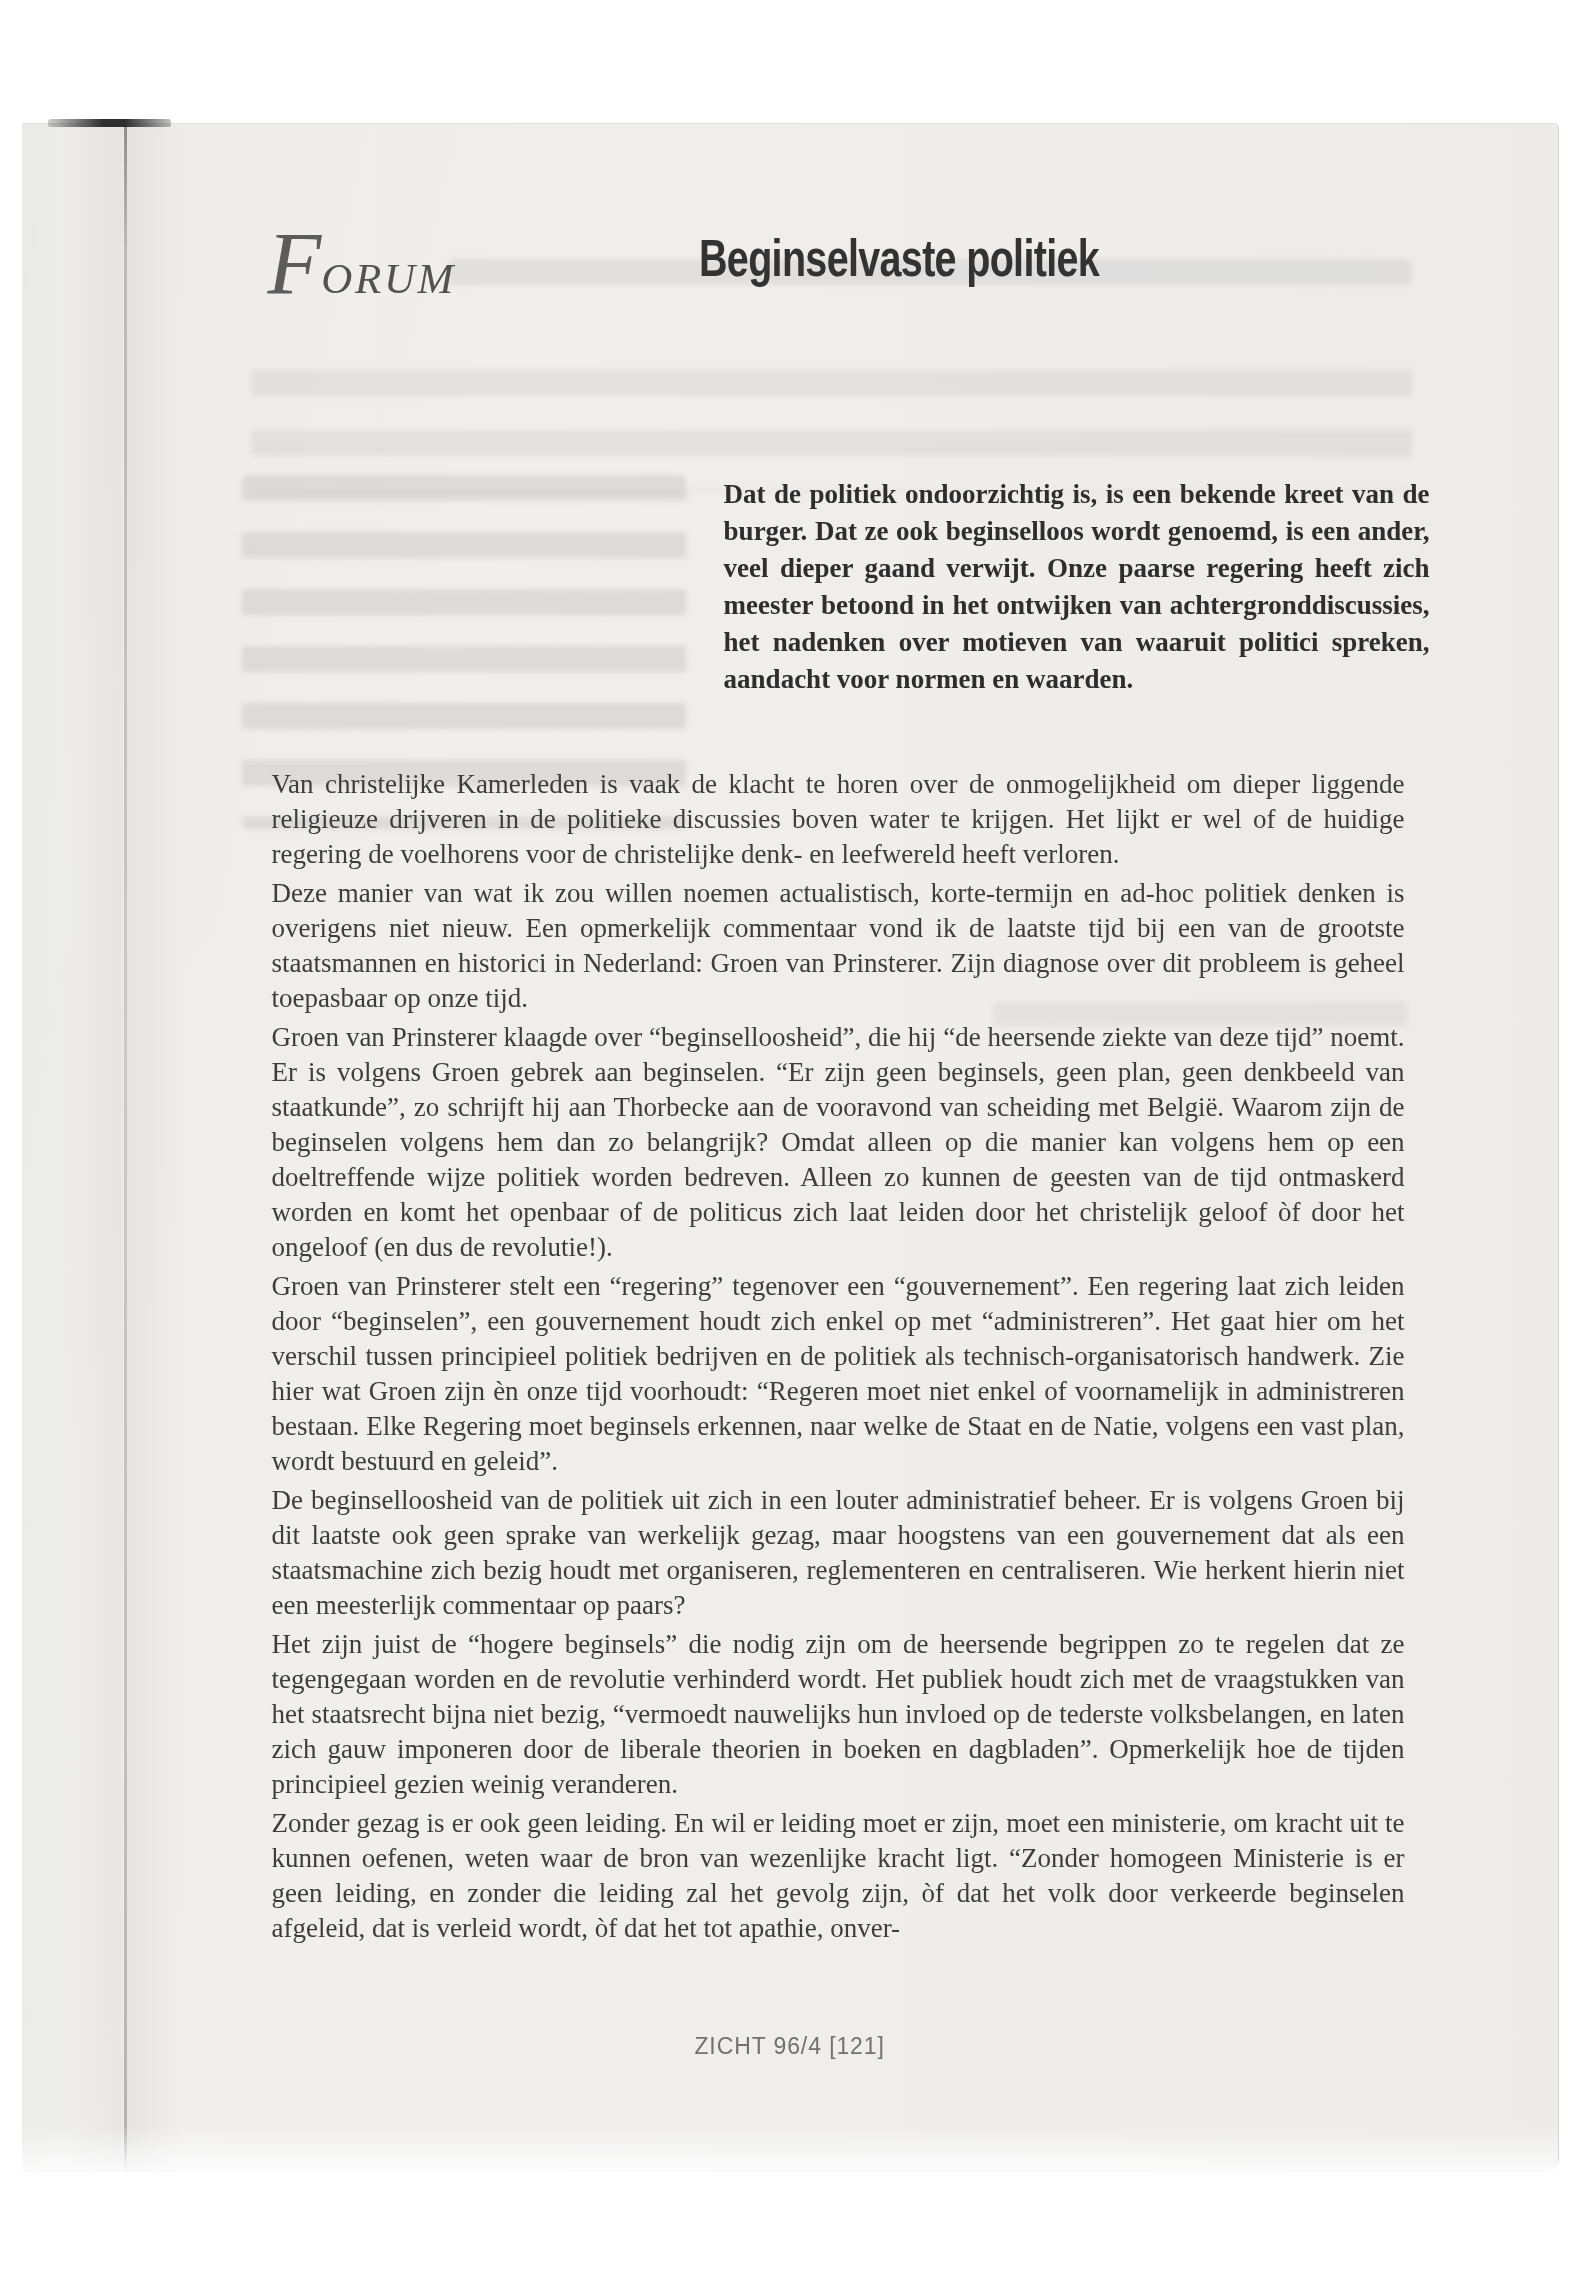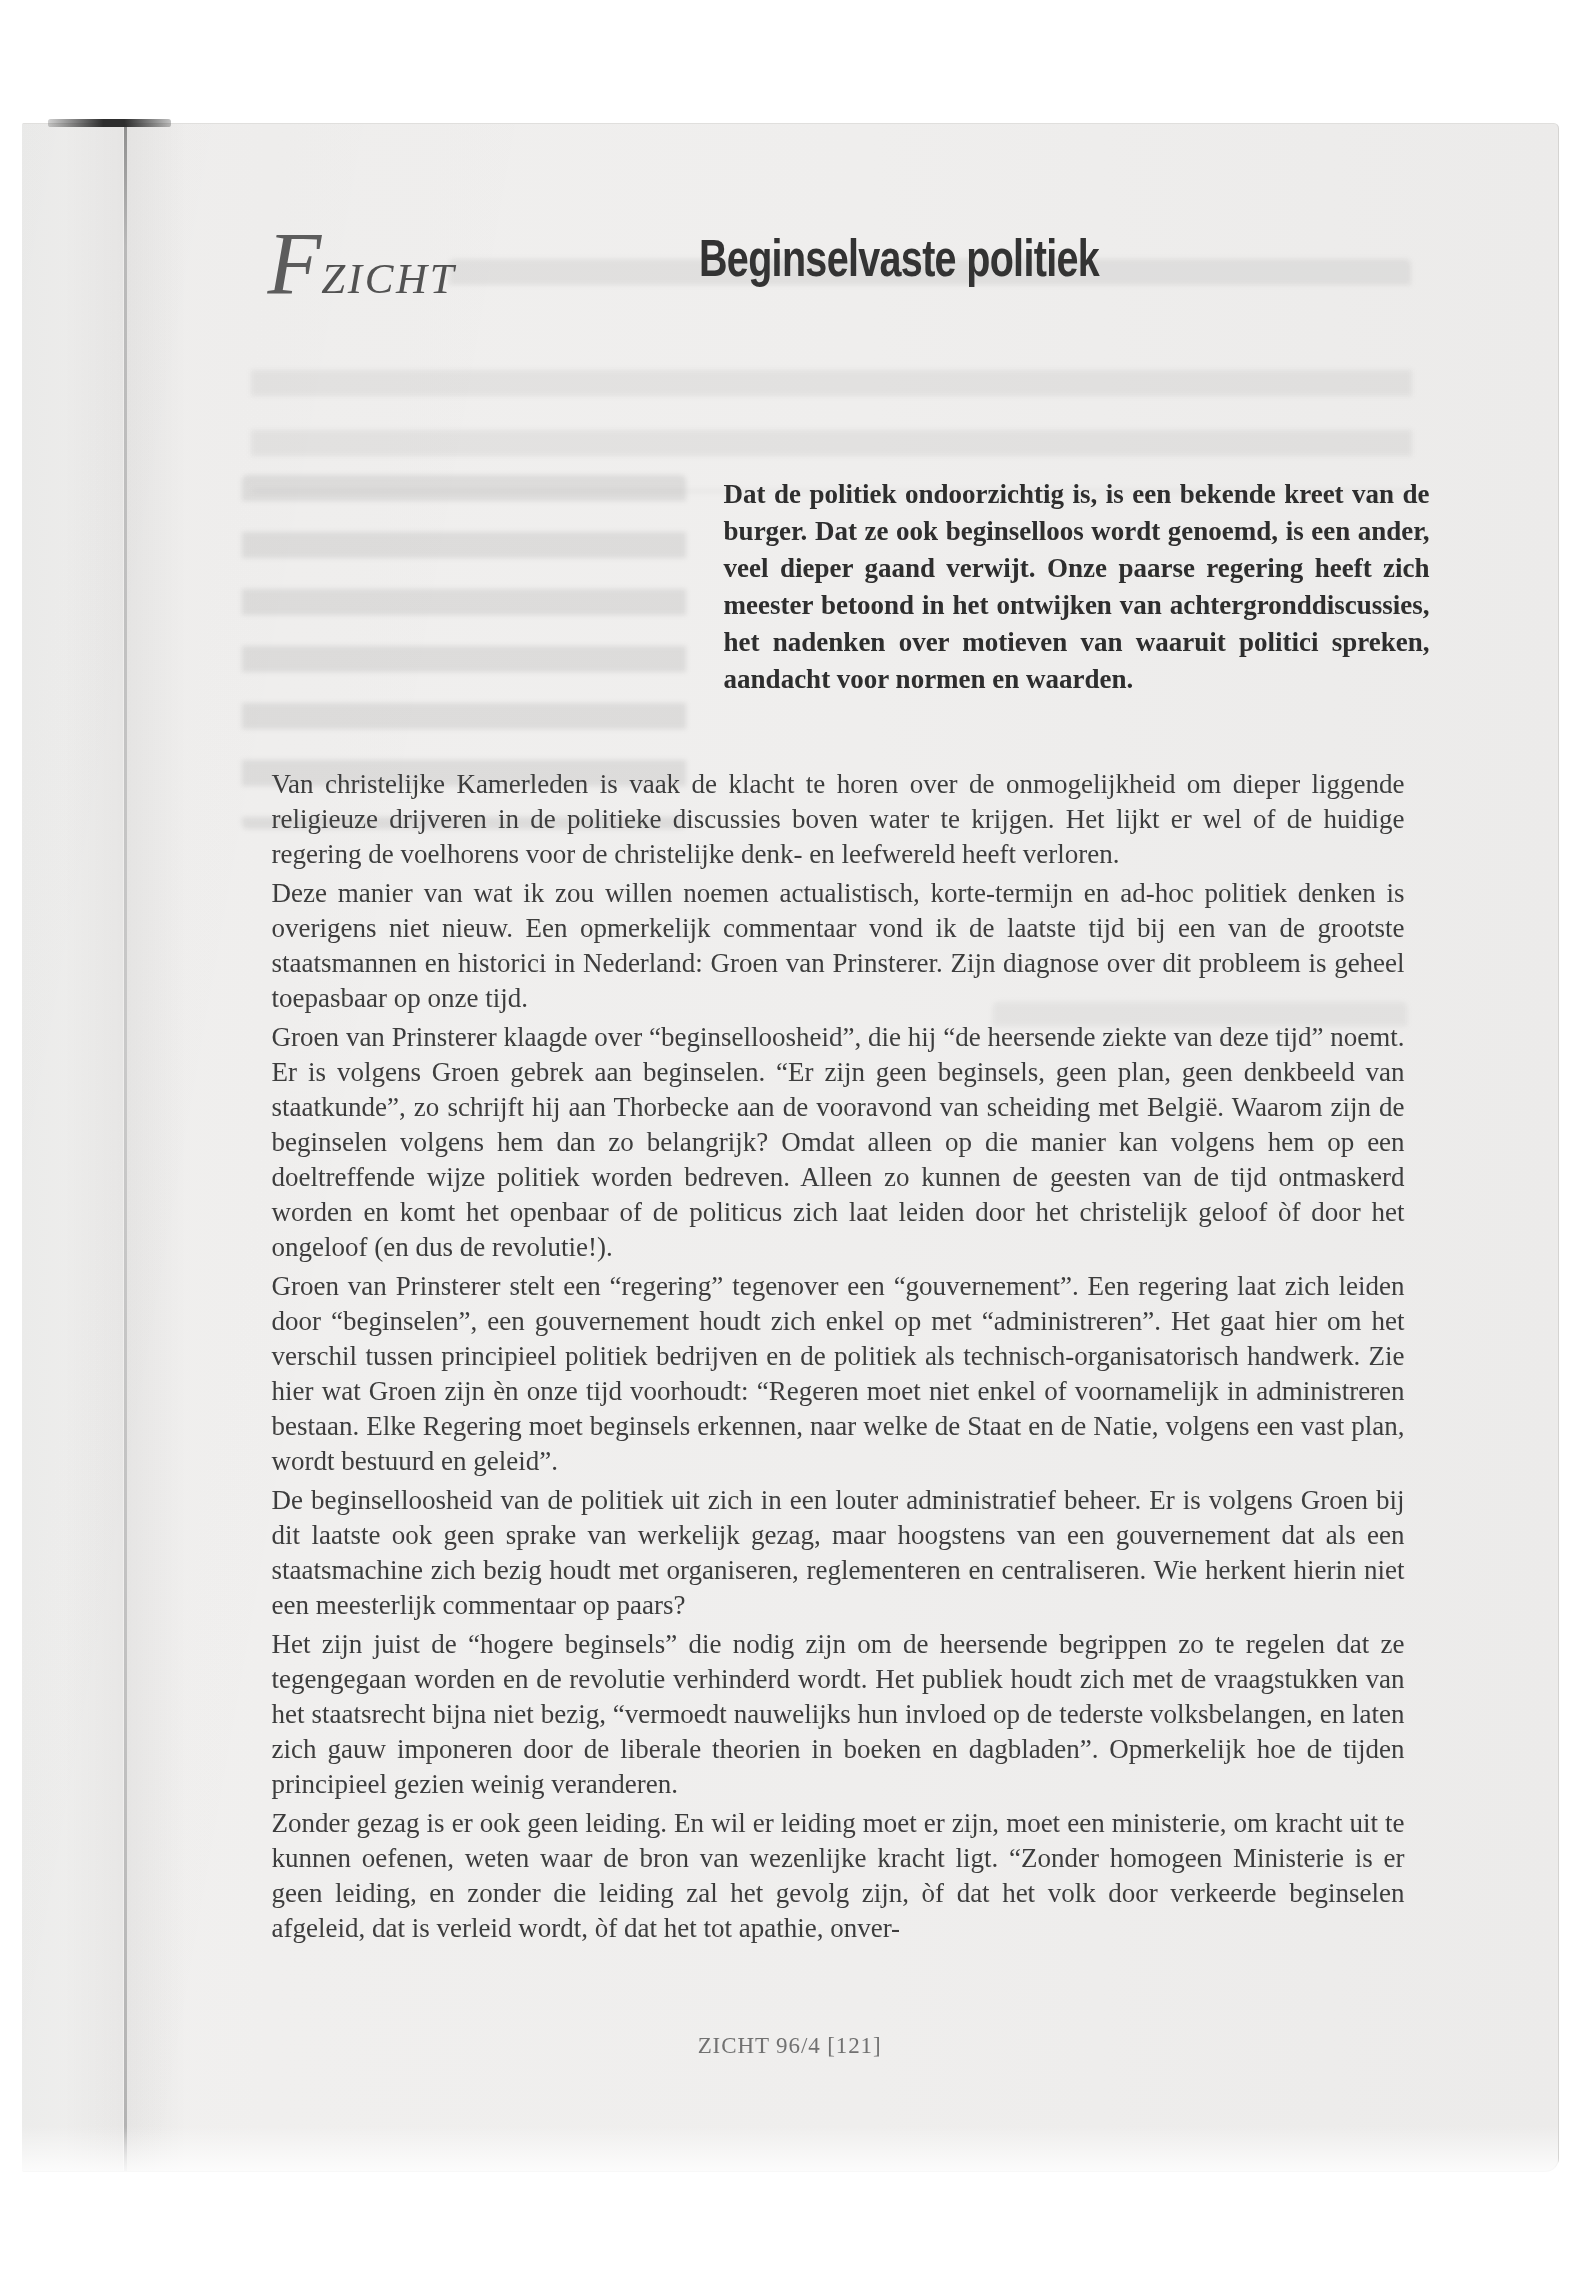--- a/index.html
+++ b/index.html
@@ -77,39 +77,39 @@
     font-size:27px;line-height:37px;text-align:justify;color:var(--intro_ink,#2e2e2e);
   }
   .body{
     position:absolute;left:246px;top:639px;width:1141px;
     font-family:"Liberation Serif",serif;
     font-size:27px;line-height:35px;text-align:justify;color:var(--ink,#3d3d3d);
   }
   .body p{margin:4px;}
   .footer{
     position:absolute;left:0;top:1909px;width:100%;text-align:center;
-    font-family:Liberation Serif, serif;font-size:23px;letter-spacing:0.9px;
+    font-family:Liberation Sans, sans-serif;font-size:23px;letter-spacing:0.9px;
     color:var(--footer_ink,#717171);
   }
 </style>
 </head>
 <body>
 
 <div class="scan">
   <div class="spine-shade-l"></div>
   <div class="spine"></div>
   <div class="spine-shade"></div>
   <div class="topmark"></div>
 
   <div class="ghost g1"></div>
   <div class="ghost g2"></div>
   <div class="ghost g3"></div>
   <div class="ghost g4"></div>
 
-  <div class="forum"><span class="f-init">F</span><span class="f-rest">ZICHT</span></div>
+  <div class="forum"><span class="f-init">F</span><span class="f-rest">ORUM</span></div>
 
   <h1 class="title">Beginselvaste politiek</h1>
 
 
   <p class="intro">Dat de politiek ondoorzichtig is, is een bekende kreet van de burger. Dat ze ook beginselloos wordt genoemd, is een ander, veel dieper gaand verwijt. Onze paarse regering heeft zich meester betoond in het ontwijken van achtergronddiscussies, het nadenken over motieven van waaruit politici spreken, aandacht voor normen en waarden.</p>
 
   <div class="body">
 
   <p>Van christelijke Kamerleden is vaak de klacht te horen over de onmogelijkheid om dieper liggende religieuze drijveren in de politieke discussies boven water te krijgen. Het lijkt er wel of de huidige regering de voelhorens voor de christelijke denk- en leefwereld heeft verloren.</p>
       <p>Deze manier van wat ik zou willen noemen actualistisch, korte-termijn en ad-hoc politiek denken is overigens niet nieuw. Een opmerkelijk commentaar vond ik de laatste tijd bij een van de grootste staatsmannen en historici in Nederland: Groen van Prinsterer. Zijn diagnose over dit probleem is geheel toepasbaar op onze tijd.</p>

